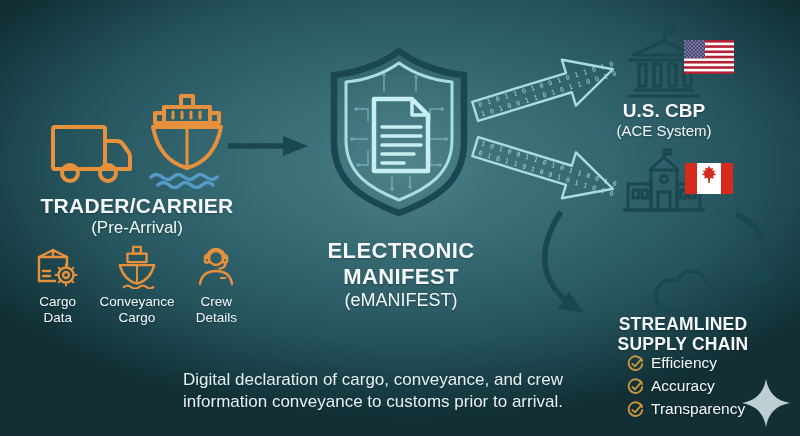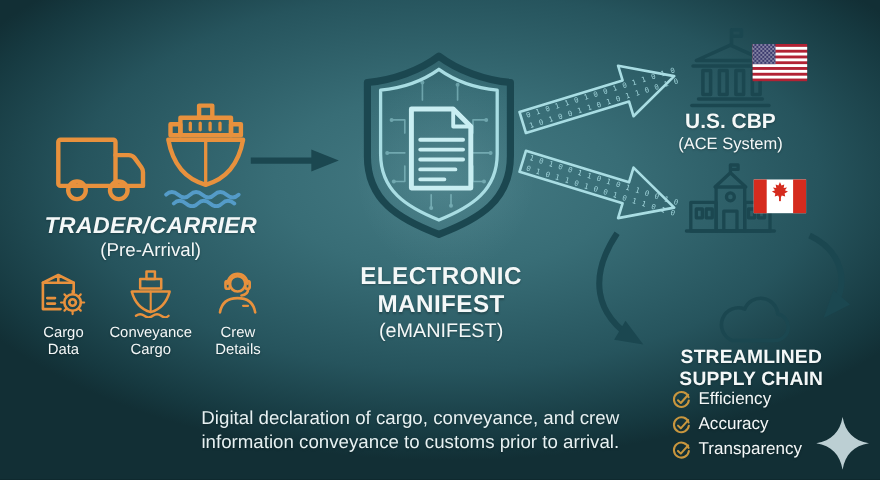--- a/index.html
+++ b/index.html
@@ -4,21 +4,21 @@
 <style>
   html,body{margin:0;padding:0;background:#0e262b;}
   .canvas{position:relative;width:800px;height:436px;overflow:hidden;
     font-family:"Liberation Sans",sans-serif;
     background:radial-gradient(ellipse 62% 58% at 51% 38%, #447a83 0%, #386d76 32%, #26545d 68%, #163940 92%, #122f35 100%);}
   .abs{position:absolute;}
   .glow{left:290px;top:20px;width:230px;height:270px;border-radius:50%;
     background:radial-gradient(closest-side, rgba(180,224,230,0.10), rgba(180,224,230,0) 72%);}
   .wtxt{color:#f4f8f8;text-shadow:0 1px 2px rgba(0,0,0,.28);}
   .center{text-align:center;}
-  .title-lg{font-size:21px;font-weight:700;letter-spacing:.3px;line-height:1.12;font-style:italic;}
+  .title-lg{font-size:21px;font-weight:700;letter-spacing:.3px;line-height:1.12;}
   .title-xl{font-size:22px;font-weight:700;letter-spacing:.4px;line-height:1.18;}
   .sub{font-size:17px;font-weight:400;}
   .agency-name{font-size:19px;font-weight:700;}
   .agency-sys{font-size:15px;font-weight:400;}
   .sc-title{font-size:17.5px;font-weight:700;line-height:1.12;letter-spacing:.2px;}
   .benefit-row{display:flex;align-items:center;gap:7px;margin-bottom:5px;}
   .benefit-label{font-size:15.5px;color:#f4f8f8;text-shadow:0 1px 2px rgba(0,0,0,.28);white-space:nowrap;}
   .itemrow{display:flex;justify-content:space-between;width:238px;}
   .itemcol{display:flex;flex-direction:column;align-items:center;width:90px;}
   .itemlabel{font-size:13.5px;line-height:1.16;margin-top:5px;text-align:center;white-space:nowrap;}
@@ -222,21 +222,21 @@
   <div class="abs center" style="left:594px;top:212px;width:140px;">
   </div>
 
   <svg class="abs" style="left:646px;top:266px;" width="80" height="50" viewBox="0 0 82 50" fill="none" stroke="#1b4750" stroke-width="3.4" stroke-linecap="round" stroke-linejoin="round">
     <path d="M20,44 H60 a12.5,12.5 0 0 0 2.6,-24.7 a16,16 0 0 0 -30.8,-4.6 A12.5,12.5 0 0 0 20,44 Z"></path>
   </svg>
   <div class="abs wtxt sc-title center" style="left:613px;top:315px;width:140px;">
     <div>STREAMLINED</div>
     <div>SUPPLY CHAIN</div>
   </div>
-  <div class="abs" style="left:611px;top:354px;">
+  <div class="abs" style="left:627px;top:354px;">
     <div class="benefit-row">
       <svg width="17" height="17" viewBox="0 0 20 20" fill="none" stroke="#c8963e" stroke-width="2.2" stroke-linecap="round" stroke-linejoin="round">
         <path d="M17.6,7.2 A8,8 0 1 0 17.9,10.6"></path>
           <path d="M6.3,10.5 L9.3,13.4 L17.2,4.6"></path>
       </svg>
       <span class="benefit-label">Efficiency</span>
     </div>
     <div class="benefit-row">
       <svg width="17" height="17" viewBox="0 0 20 20" fill="none" stroke="#c8963e" stroke-width="2.2" stroke-linecap="round" stroke-linejoin="round">
         <path d="M17.6,7.2 A8,8 0 1 0 17.9,10.6"></path>

